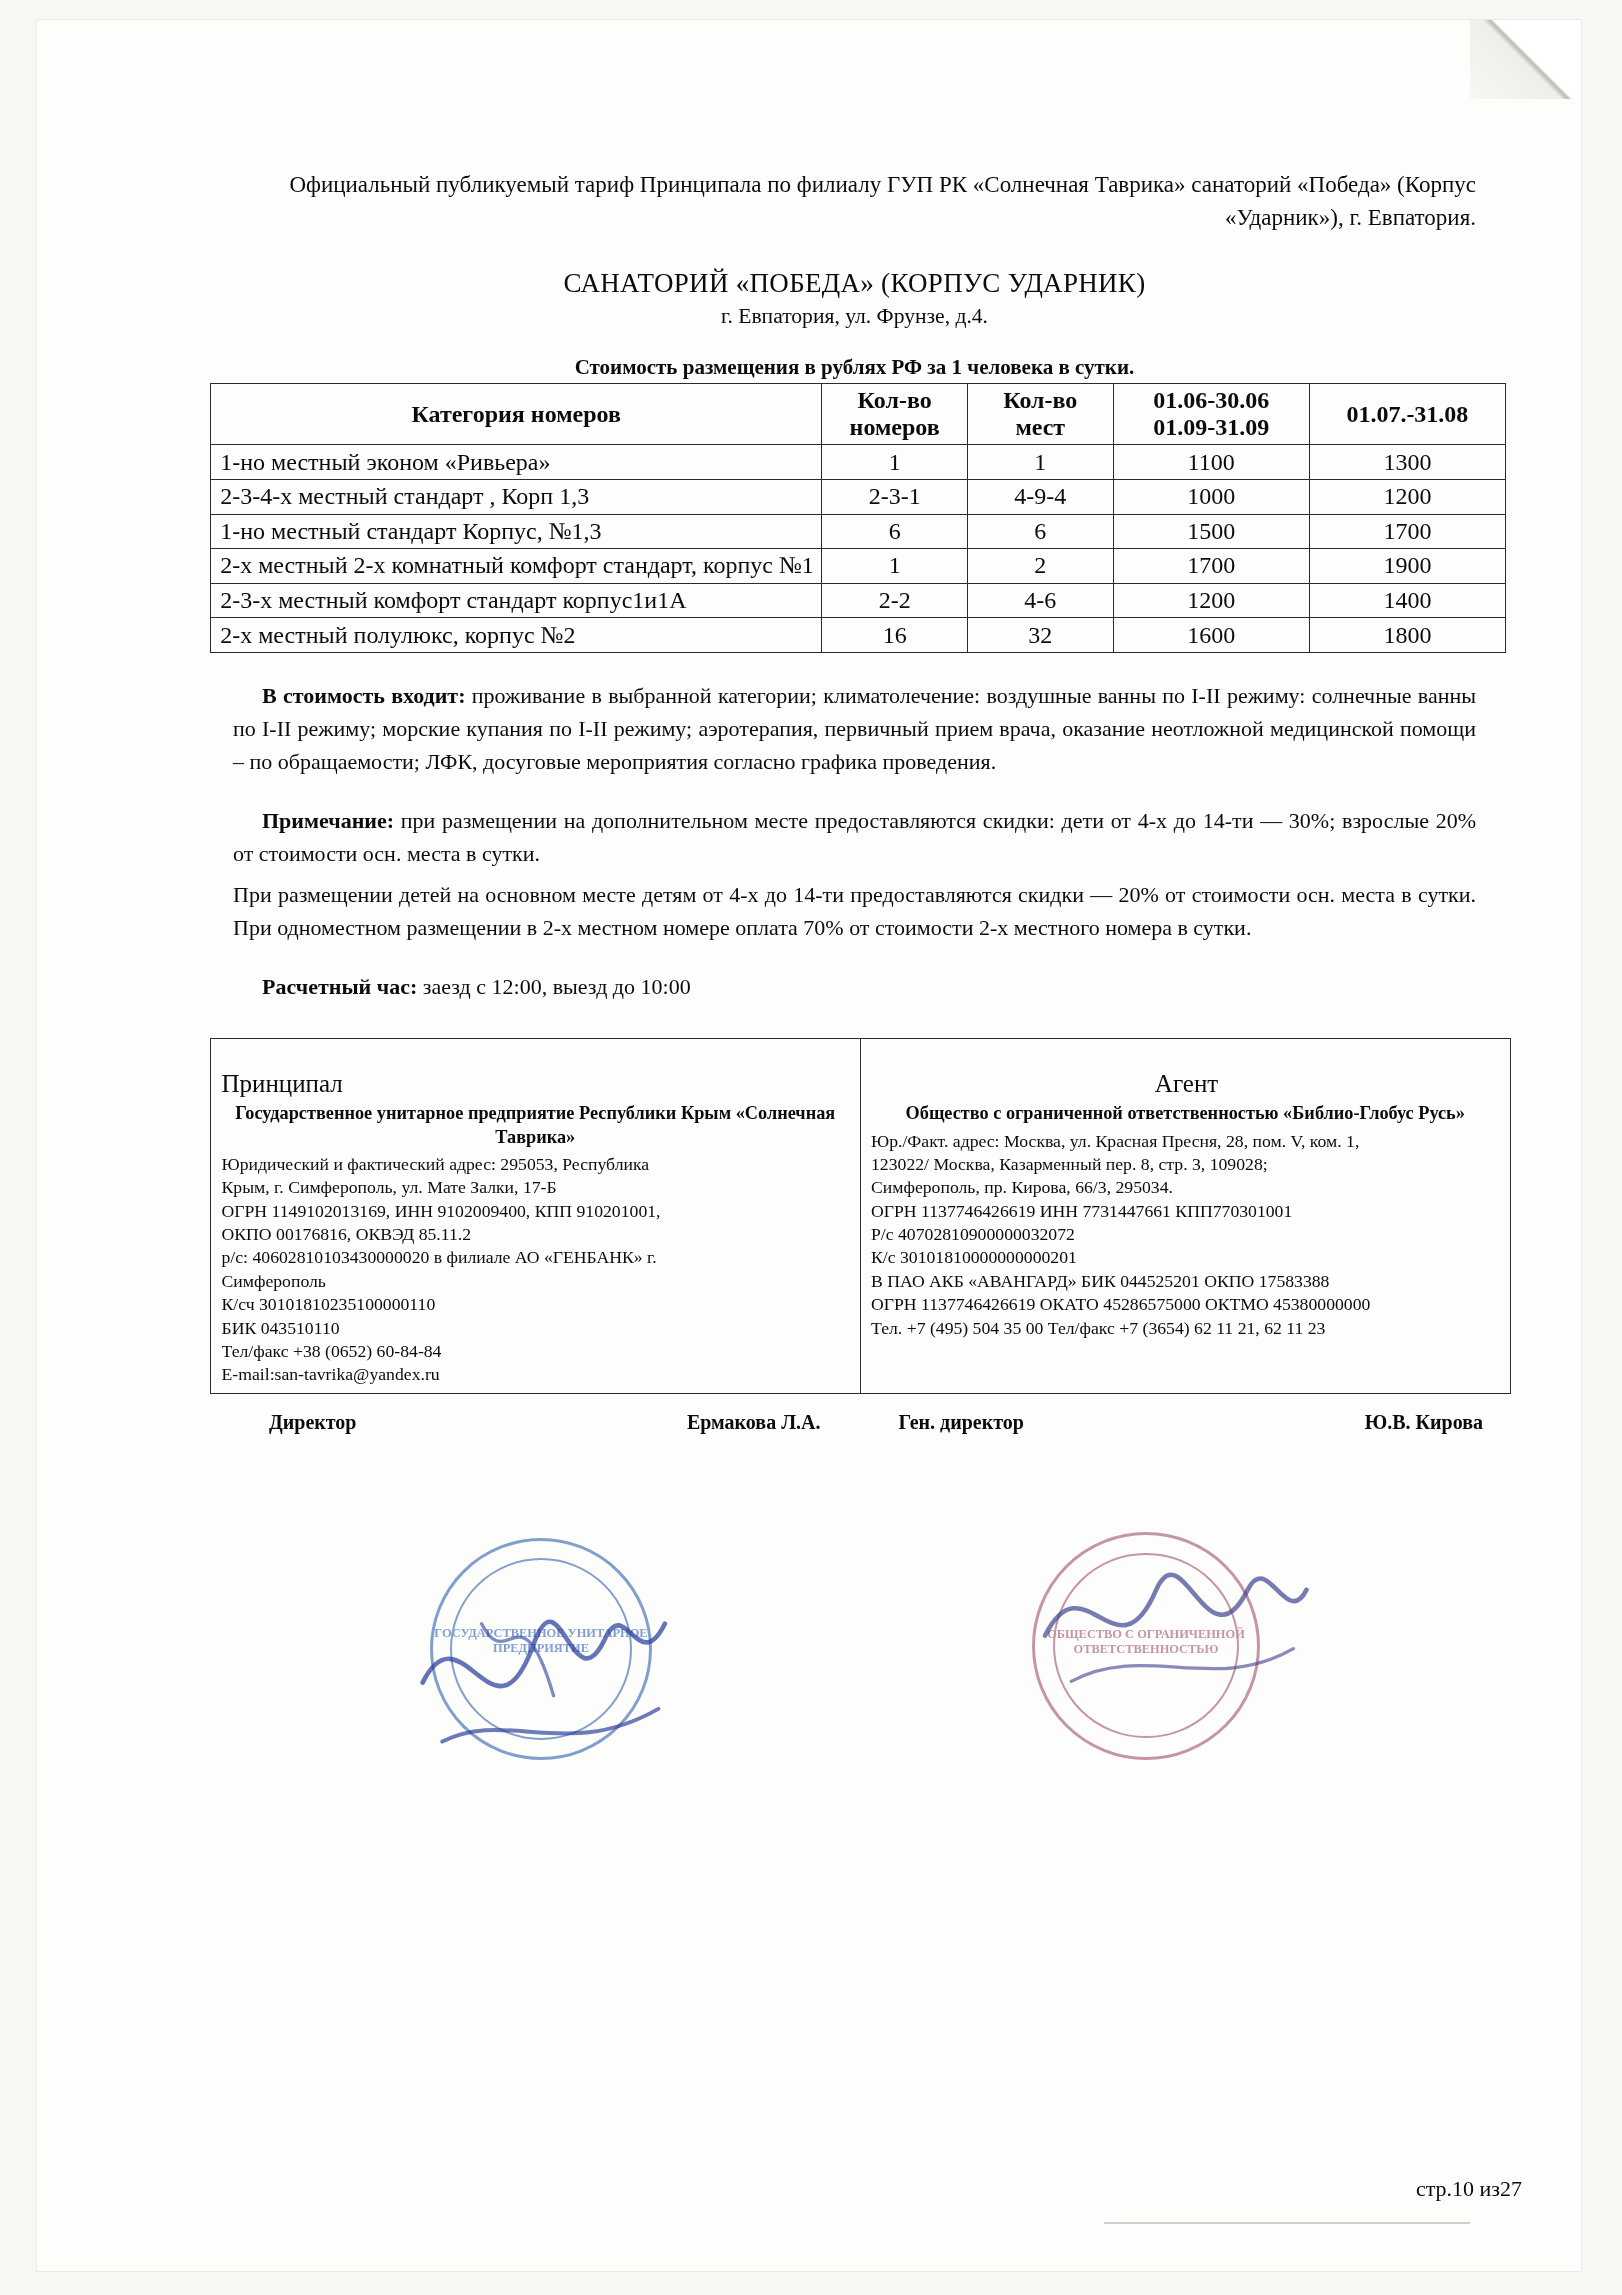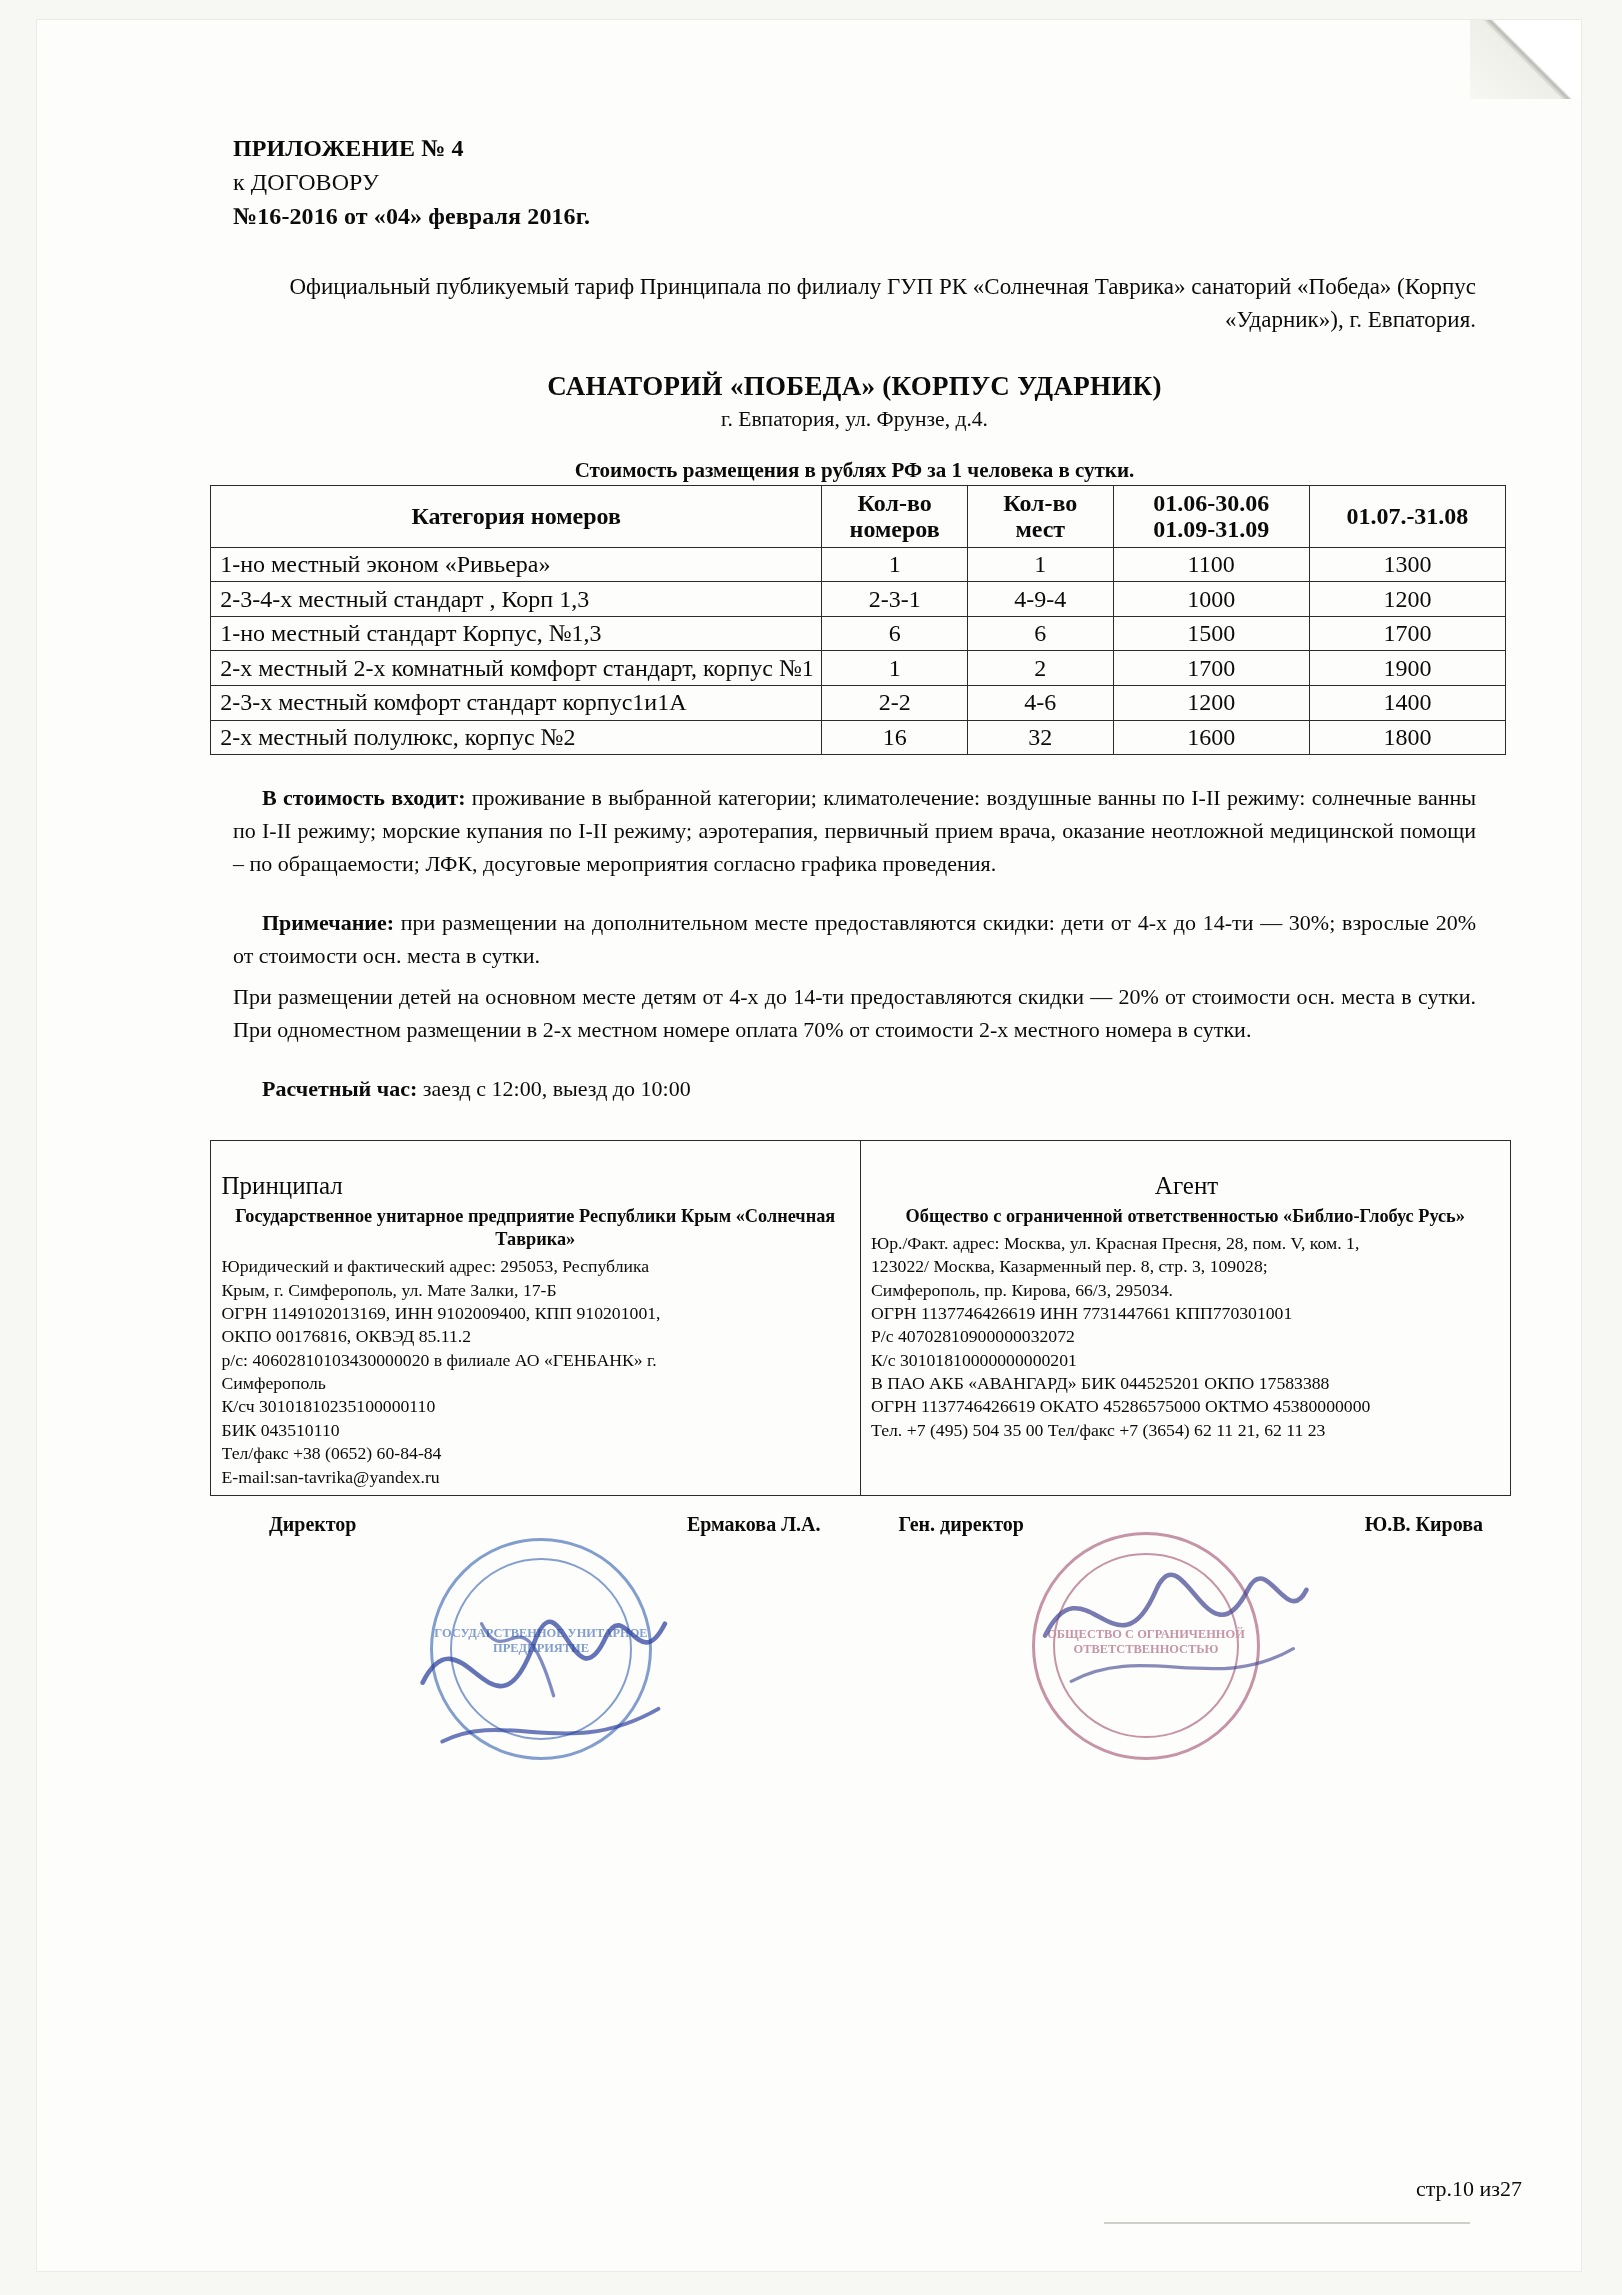--- a/index.html
+++ b/index.html
@@ -42,21 +42,21 @@
   .intro {
     margin-top:37px;
     font-size:23px;
     line-height:1.45;
     text-align:right;
   }
 
   .title-main {
     margin-top:34px;
     text-align:center;
-    font-weight:bold;
+    font-weight:normal;
     font-size:27px;
     letter-spacing:0.3px;
   }
   .title-sub {
     text-align:center;
     font-size:21.6px;
     margin-top:5.2px;
   }
 
   .table-caption {
@@ -195,25 +195,20 @@
 </head>
 <body>
 
 <div class="page">
   <div class="paper">
     <div class="fold2"></div>
     <div class="fold"></div>
 
     <div class="content">
 
-      <div class="hdr-block">
-        <div class="hdr-line">ПРИЛОЖЕНИЕ № 4</div>
-        <div class="hdr-line sub">к ДОГОВОРУ</div>
-        <div class="hdr-line">№16-2016 от «04» февраля 2016г.</div>
-      </div>
 
       <div class="intro">Официальный публикуемый тариф Принципала по филиалу ГУП РК «Солнечная Таврика» санаторий «Победа» (Корпус «Ударник»), г. Евпатория.</div>
 
       <div class="title-main">САНАТОРИЙ «ПОБЕДА»   (КОРПУС УДАРНИК)</div>
       <div class="title-sub">г. Евпатория, ул. Фрунзе, д.4.</div>
 
       <div class="table-caption">Стоимость размещения в рублях РФ за 1 человека в сутки.</div>
 
       <table class="tariff">
         <colgroup>

